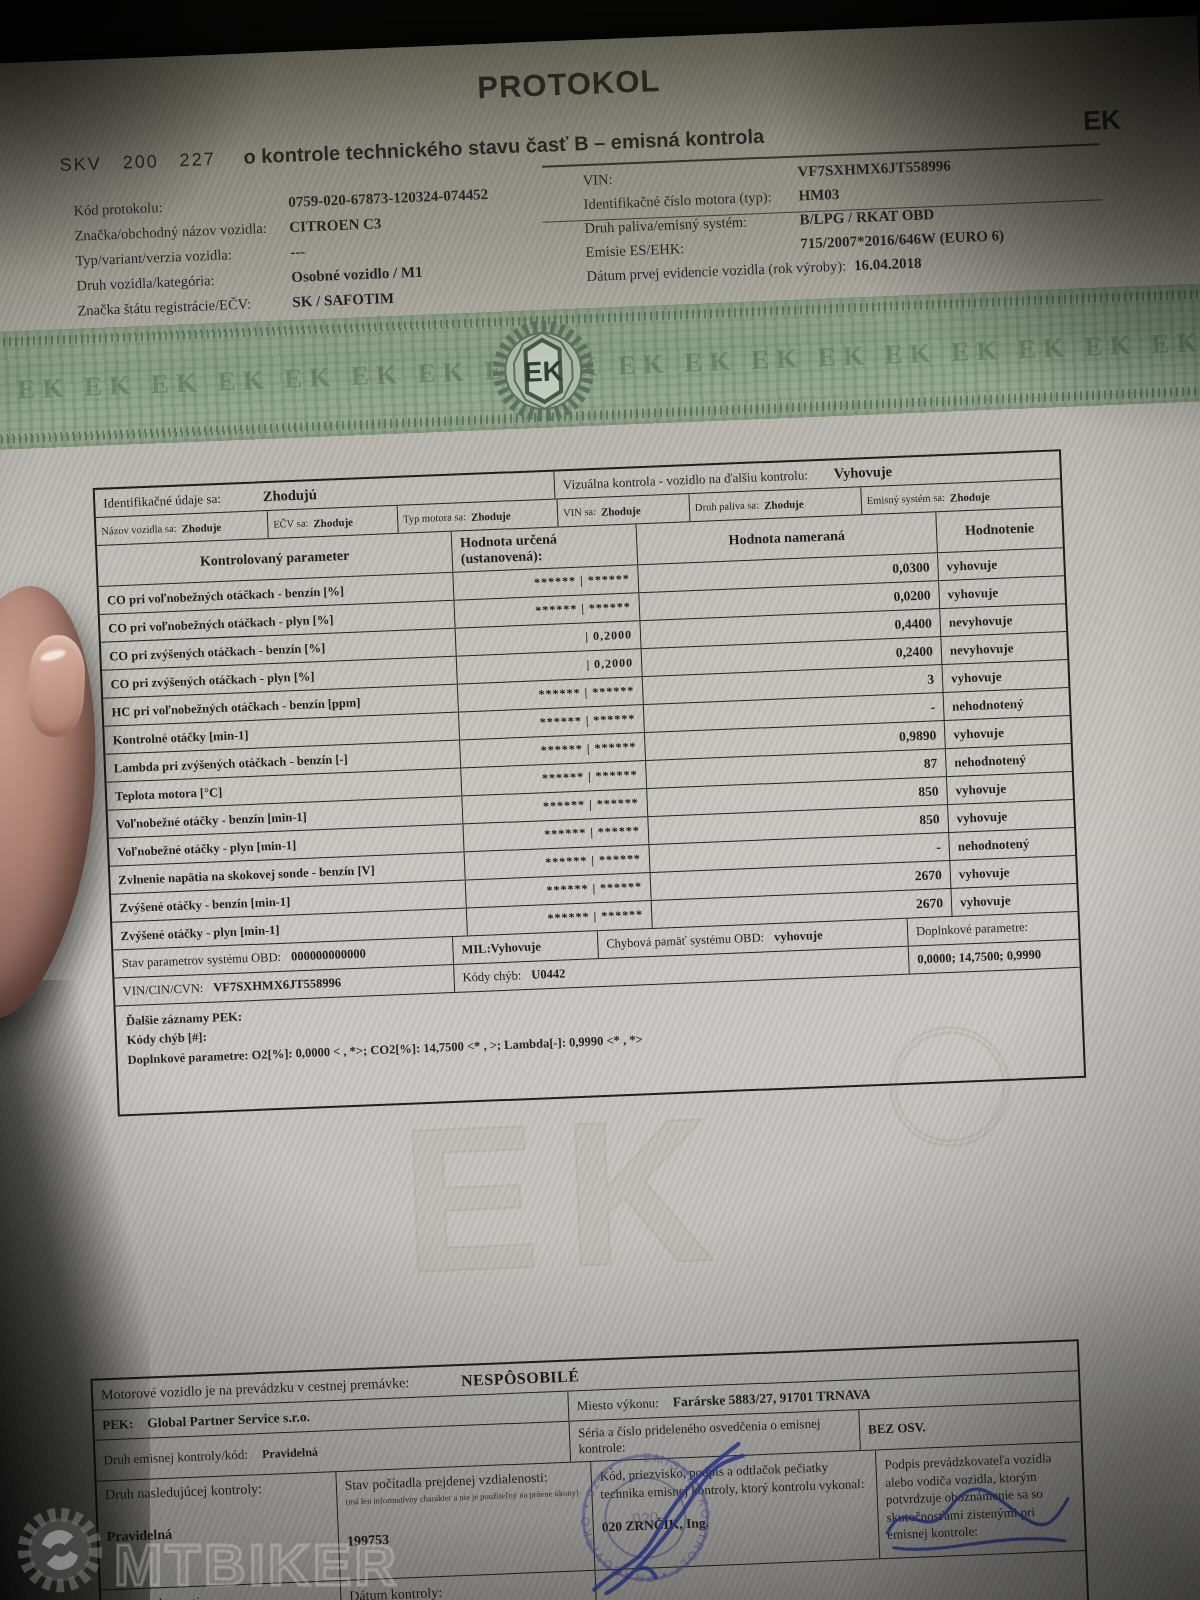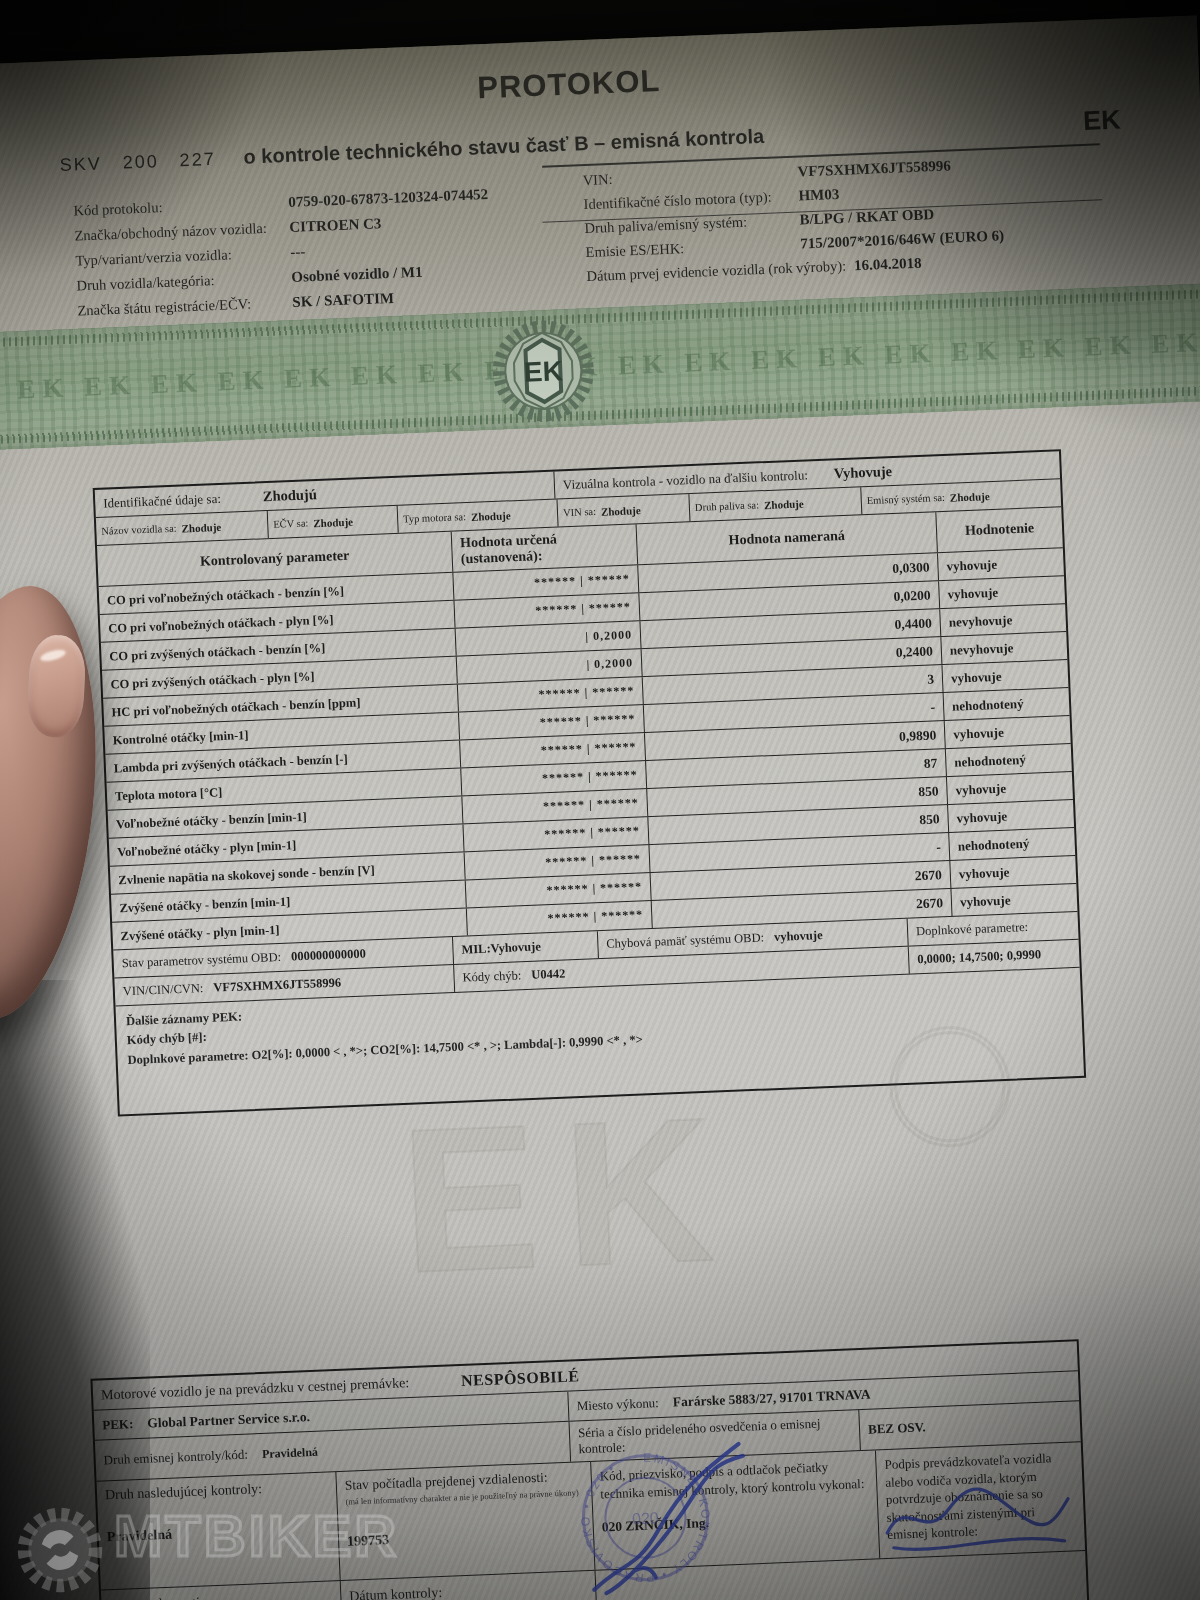--- a/index.html
+++ b/index.html
@@ -120,21 +120,21 @@
   .nail .shine{position:absolute;left:10px;top:16px;width:26px;height:9px;border-radius:50%;
         background:rgba(255,248,242,.75);filter:blur(1px);transform:rotate(-18deg);}
   .shadow-bl{position:absolute;left:0;top:980px;width:150px;height:640px;z-index:20;
         background:linear-gradient(78deg,rgba(4,4,4,.95) 0%,rgba(6,6,6,.6) 45%,rgba(0,0,0,0) 75%);}
   .vignette{position:absolute;inset:0;z-index:40;pointer-events:none;
         background:radial-gradient(ellipse 80% 62% at 47% 42%,rgba(0,0,0,0) 58%,rgba(0,0,0,.30) 100%),
                    radial-gradient(circle at 100% 0%,rgba(0,0,0,.85) 0%,rgba(0,0,0,0) 22%),
                    radial-gradient(circle at 0% 0%,rgba(0,0,0,.7) 0%,rgba(0,0,0,0) 14%),
                    radial-gradient(circle at 100% 100%,rgba(0,0,0,.45) 0%,rgba(0,0,0,0) 18%);}
 
-  .brandmark{position:absolute;left:12px;top:1502px;z-index:50;display:flex;align-items:flex-start;opacity:.85;}
+  .brandmark{position:absolute;left:12px;top:1502px;z-index:50;display:flex;align-items:flex-end;opacity:.85;}
   .brandtext{font-family:"Liberation Sans",sans-serif;font-weight:bold;font-size:58px;letter-spacing:3px;
         color:rgba(255,255,255,.07);-webkit-text-stroke:3px rgba(225,225,225,.35);margin-left:6px;}
 </style>
 </head>
 <body>
 
 <div class="photo">
 
   <div class="paper">
 

